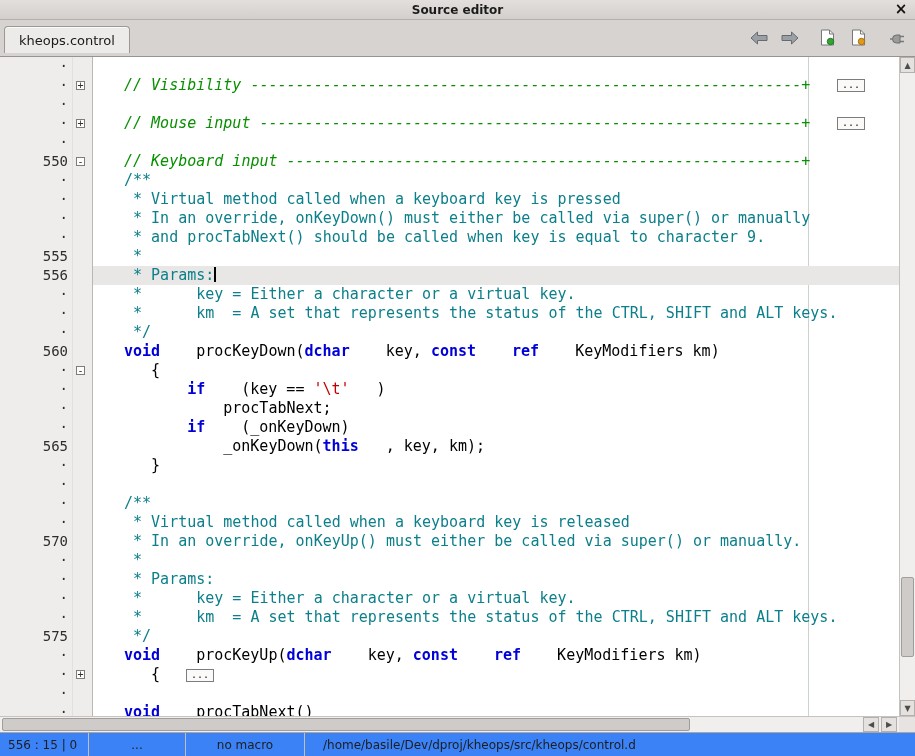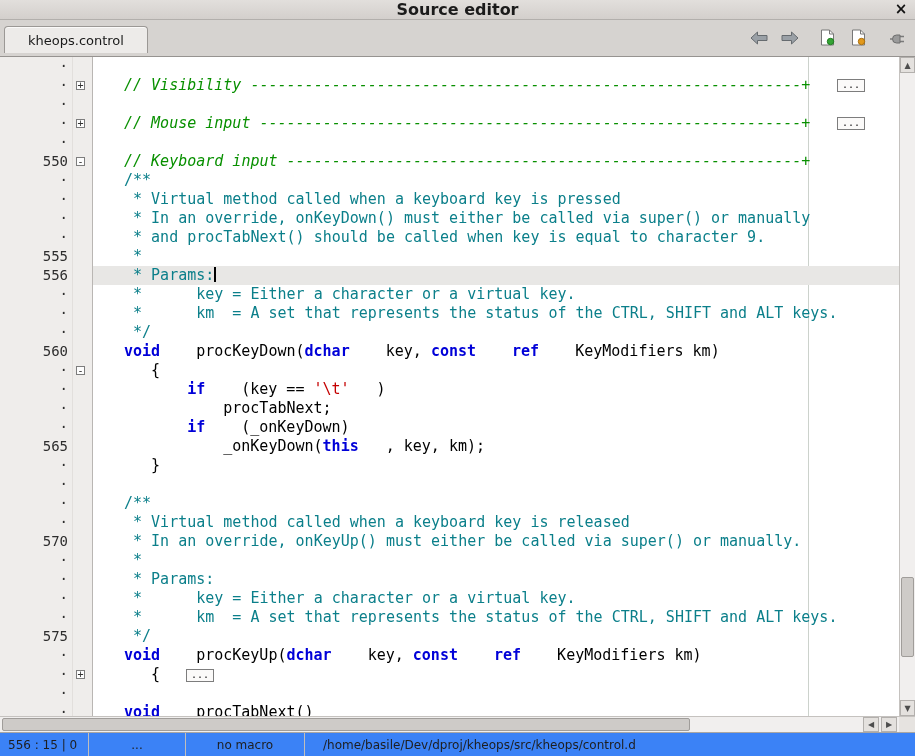--- a/index.html
+++ b/index.html
@@ -4,28 +4,28 @@
 <style>
   * { box-sizing: border-box; }
   html,body { margin:0; padding:0; }
   body { width:915px; height:756px; font-family:"DejaVu Sans",sans-serif; background:#fff; overflow:hidden; }
   #app { position:relative; width:915px; height:756px; background:#fff; box-shadow: inset 0 0 0 1px #b6b3b0; }
 
   
   .titlebar { position:absolute; left:0; top:0; width:915px; height:20px;
     background:linear-gradient(#e2dfdc,#d3cfcc); border-bottom:1px solid #b2afac;
     display:flex; align-items:center; justify-content:center; }
-  .titlebar .title { font-size:16px; font-weight:bold; color:#1b1b1b; }
+  .titlebar .title { font-size:12px; font-weight:bold; color:#1b1b1b; }
   .titlebar .close { position:absolute; right:6px; top:0; width:16px; height:19px;
     font-size:15px; font-weight:bold; color:#111; text-align:center; line-height:19px; cursor:pointer; }
 
   
   .tabbar { position:absolute; left:0; top:20px; width:915px; height:37px;
     background:#d6d3d0; border-bottom:1px solid #969390; }
-  .tab { position:absolute; left:4px; top:6px; height:27px; padding:0 23px;
+  .tab { position:absolute; left:4px; top:6px; height:27px; padding:0 14px;
     background:#edebe9; border:1px solid #9b9895; border-bottom:none; border-radius:4px 4px 0 0;
     display:flex; align-items:center; font-size:13px; color:#1a1a1a; box-shadow: inset 0 1px 0 #fbfaf9; cursor:pointer; }
   .tools { position:absolute; right:8px; top:6px; height:26px; display:flex; align-items:center; gap:7px; }
   .tool { width:24px; height:24px; border:none; background:transparent; padding:0;
     display:flex; align-items:center; justify-content:center; cursor:pointer; }
   .tool.gap { margin-left:6px; }
 
   
   .editor { position:absolute; left:0; top:57px; width:915px; height:659px; background:#fff; overflow:hidden; }
   .gutter { position:absolute; left:0; top:0; width:93px; height:100%;

